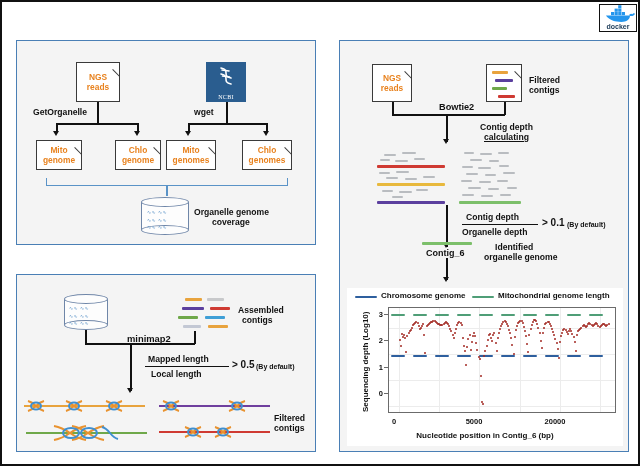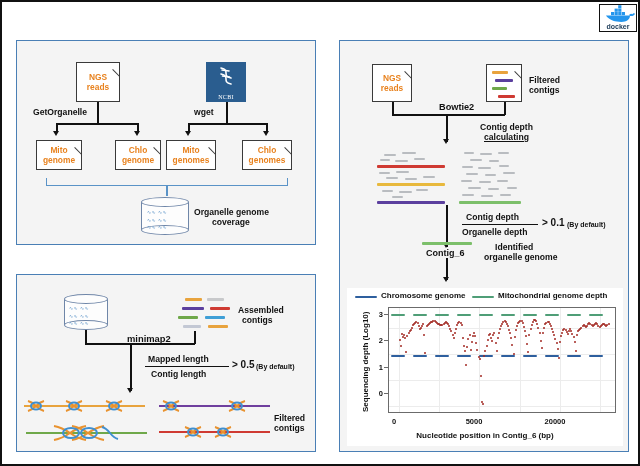--- a/index.html
+++ b/index.html
@@ -196,21 +196,21 @@
   <div class="ln vline" style="left:83px;top:328px;height:14px;"></div>
   <div class="ln vline" style="left:192px;top:329px;height:13px;"></div>
   <div class="ln hline" style="left:83px;top:341px;width:110px;"></div>
   <div class="lbl" style="left:110px;top:332px;font-size:9.4px;padding-left:15px;">minimap2</div>
 
   <div class="ln vline" style="left:128px;top:341px;height:48px;"></div>
   <div class="arrowdn" style="left:125px;top:386px;"></div>
 
   <div class="lbl" style="left:146px;top:352px;">Mapped length</div>
   <div class="frac-line" style="left:143px;top:364px;width:84px;"></div>
-  <div class="lbl" style="left:149px;top:367px;">Contig length</div>
+  <div class="lbl" style="left:149px;top:367px;">Local length</div>
   <div class="lbl" style="left:230px;top:358px;font-size:10px;">&gt; 0.5</div>
   <div class="lbl sm" style="left:254px;top:360px;">(By default)</div>
 
   <div class="helix" style="left:20px;top:396px;">
     <svg width="125" height="16" viewBox="0 0 125 16">
       <line x1="2" y1="8" x2="123" y2="8" stroke="#e8a33d" stroke-width="2"></line>
       <g stroke-width="2" fill="none">
         <path d="M6 3 C14 5,14 11,22 13" stroke="#e8922f"></path>
           <path d="M6 13 C14 11,14 5,22 3" stroke="#e8922f"></path>
         <ellipse cx="14" cy="8" rx="5" ry="3.6" stroke="#3f8fd0"></ellipse>
@@ -357,21 +357,21 @@
   <div class="lbl" style="left:482px;top:250px;">organelle genome</div>
 
   <div class="ln vline" style="left:444px;top:256px;height:22px;"></div>
   <div class="arrowdn" style="left:441px;top:275px;"></div>
 
   <div class="chart" style="left:345px;top:286px;width:276px;height:158px;">
 
     <div class="legline" style="left:8px;top:8px;width:22px;background:#2e5f9e;"></div>
     <div class="legitem" style="left:34px;top:3px;">Chromosome genome</div>
     <div class="legline" style="left:125px;top:8px;width:22px;background:#4f9e77;"></div>
-    <div class="legitem" style="left:151px;top:3px;">Mitochondrial genome depth</div>
+    <div class="legitem" style="left:151px;top:3px;">Mitochondrial genome length</div>
 
     <div class="plotbox" id="plotbox" style="left:41px;top:19px;width:228px;height:106px;">
         <div class="gridv" style="left: 9.68571px;"></div>
         <div class="gridv" style="left: 90.4px;"></div>
         <div class="gridv" style="left: 171.114px;"></div>
         <div class="gridv" style="left: 50.0429px;"></div>
         <div class="gridv" style="left: 130.757px;"></div>
         <div class="gridv" style="left: 211.471px;"></div>
         <div class="gridh" style="top: 97.5px;"></div>
         <div class="gridh" style="top: 71.5px;"></div>

